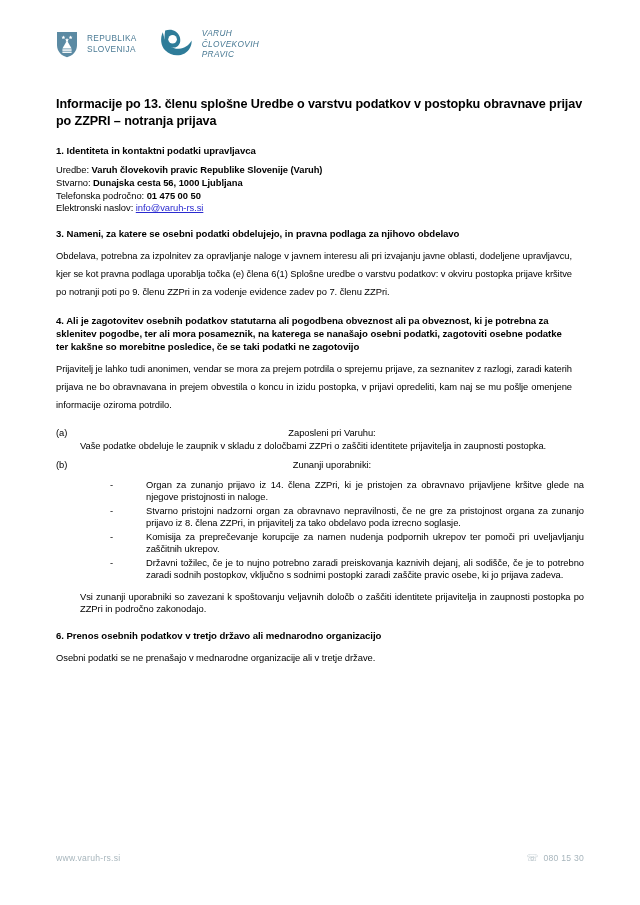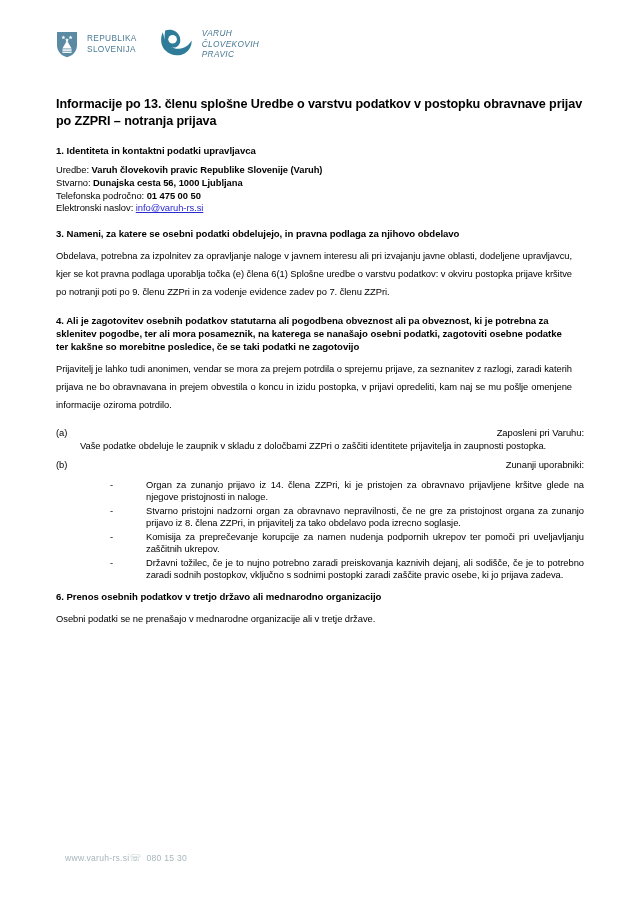--- a/index.html
+++ b/index.html
@@ -106,21 +106,21 @@
   }
   .alpha-item .marker {
     position: absolute;
     left: 0;
     top: 0;
     width: 22px;
     text-align: left;
   }
   .alpha-lead {
     display: block;
-    text-align: right;
+    text-align: center;
     margin-bottom: 0px;
   }
   .alpha-body { display: block; text-align: justify; }
 
   
   .dash-list {
     margin: 1px 0 9px 0;
     padding: 0;
   }
   .dash-item {
@@ -148,24 +148,24 @@
 
   
   .footer {
     position: absolute;
     left: 56px;
     right: 56px;
     bottom: 38px;
     height: 18px;
     display: flex;
     align-items: center;
+    justify-content: space-between;
     color: #a8b6bd;
     font-size: 8.6px;
     letter-spacing: 0.25px;
-    margin-left: 9px;
   }
   .footer-right {
     display: flex;
     align-items: center;
     gap: 5px;
   }
   .phone-glyph {
     font-size: 9.5px;
     line-height: 1;
     color: #a8b6bd;
@@ -249,20 +249,21 @@
       <div class="dash-item">
         <span class="dash">-</span>
         <span>Komisija za preprečevanje korupcije za namen nudenja podpornih ukrepov ter pomoči pri uveljavljanju zaščitnih ukrepov.</span>
       </div>
       <div class="dash-item">
         <span class="dash">-</span>
         <span>Državni tožilec, če je to nujno potrebno zaradi preiskovanja kaznivih dejanj, ali sodišče, če je to potrebno zaradi sodnih postopkov, vključno s sodnimi postopki zaradi zaščite pravic osebe, ki jo prijava zadeva.</span>
       </div>
     </div>
 
+    <p class="closing-note">Vsi zunanji uporabniki so zavezani k spoštovanju veljavnih določb o zaščiti identitete prijavitelja in zaupnosti postopka po ZZPri in področno zakonodajo.</p>
 
     <h2 class="sec-head">6. Prenos osebnih podatkov v tretjo državo ali mednarodno organizacijo</h2>
     <p class="para">Osebni podatki se ne prenašajo v mednarodne organizacije ali v tretje države.</p>
 
   </div>
 
   <div class="footer">
     <span>www.varuh-rs.si</span>
     <span class="footer-right">
       <span class="phone-glyph">☏</span>

